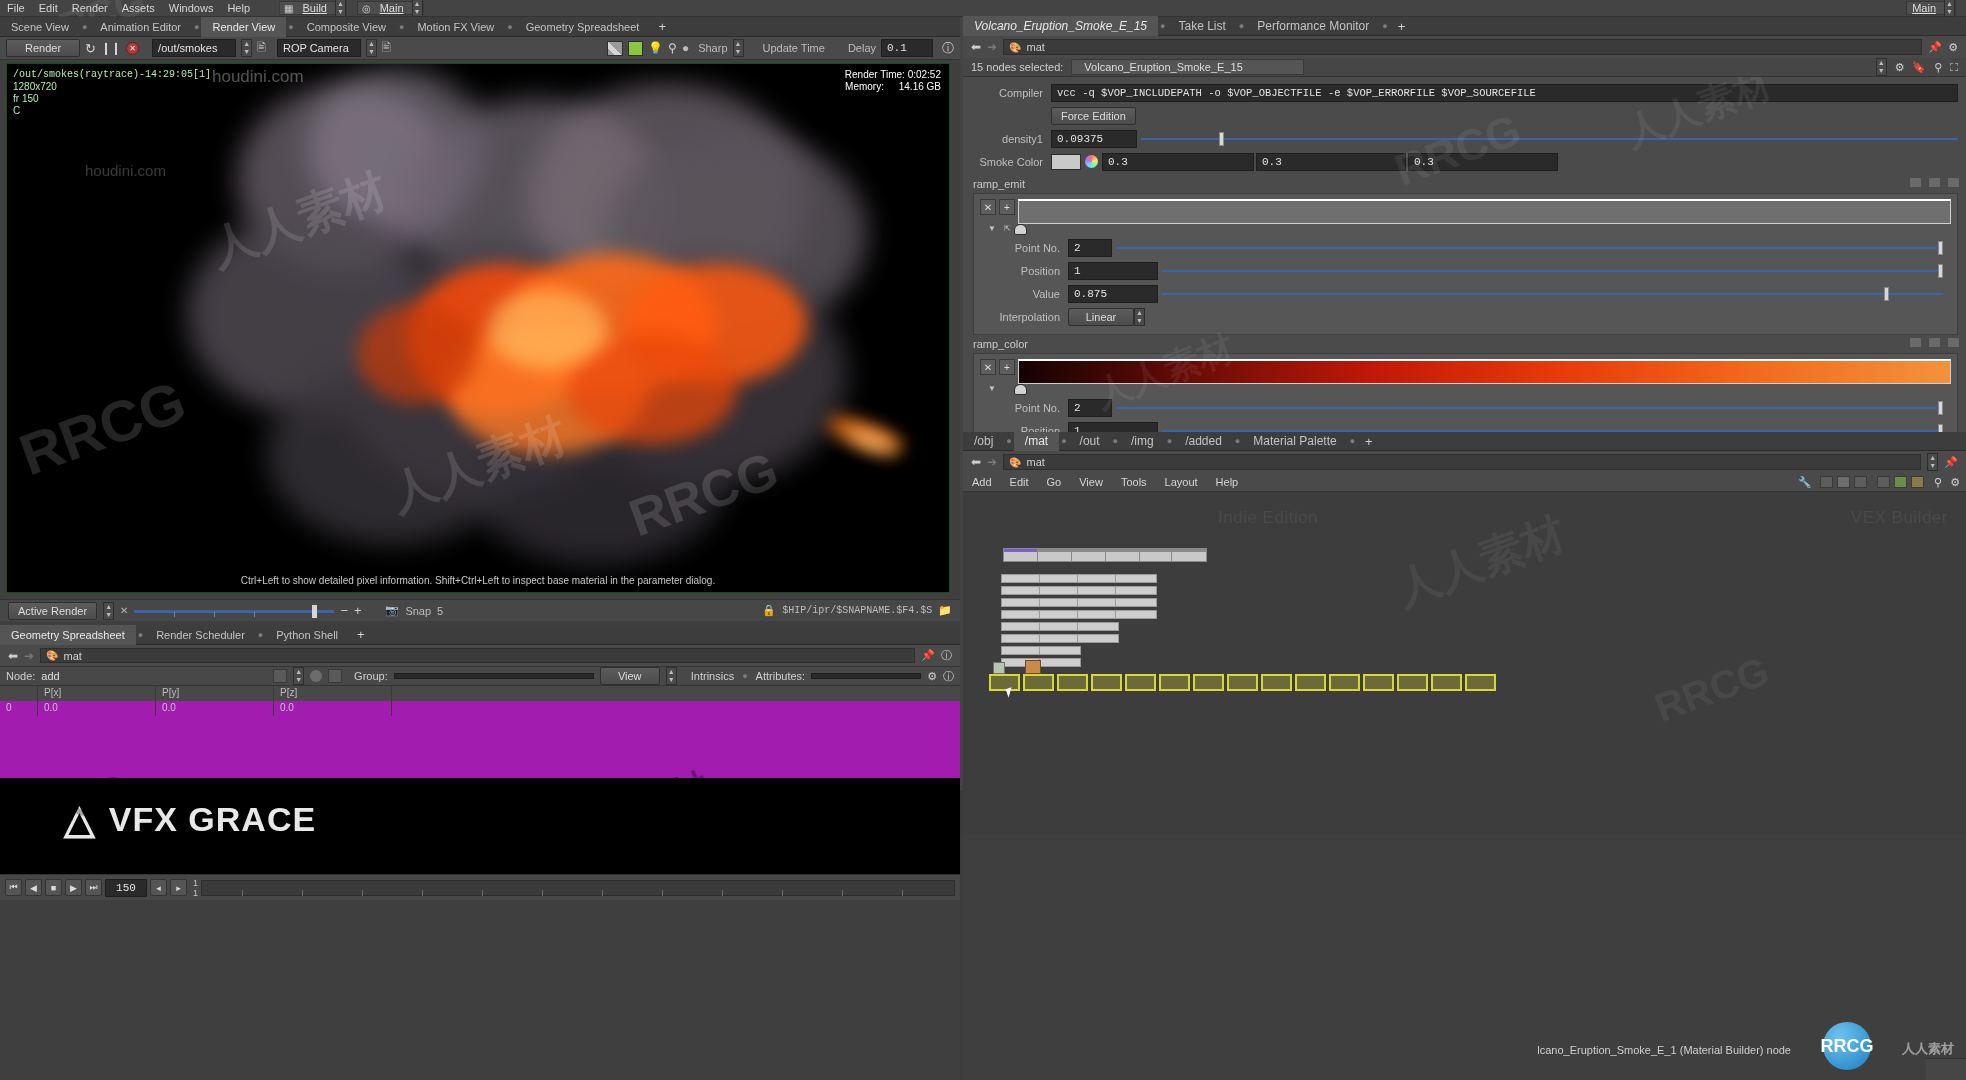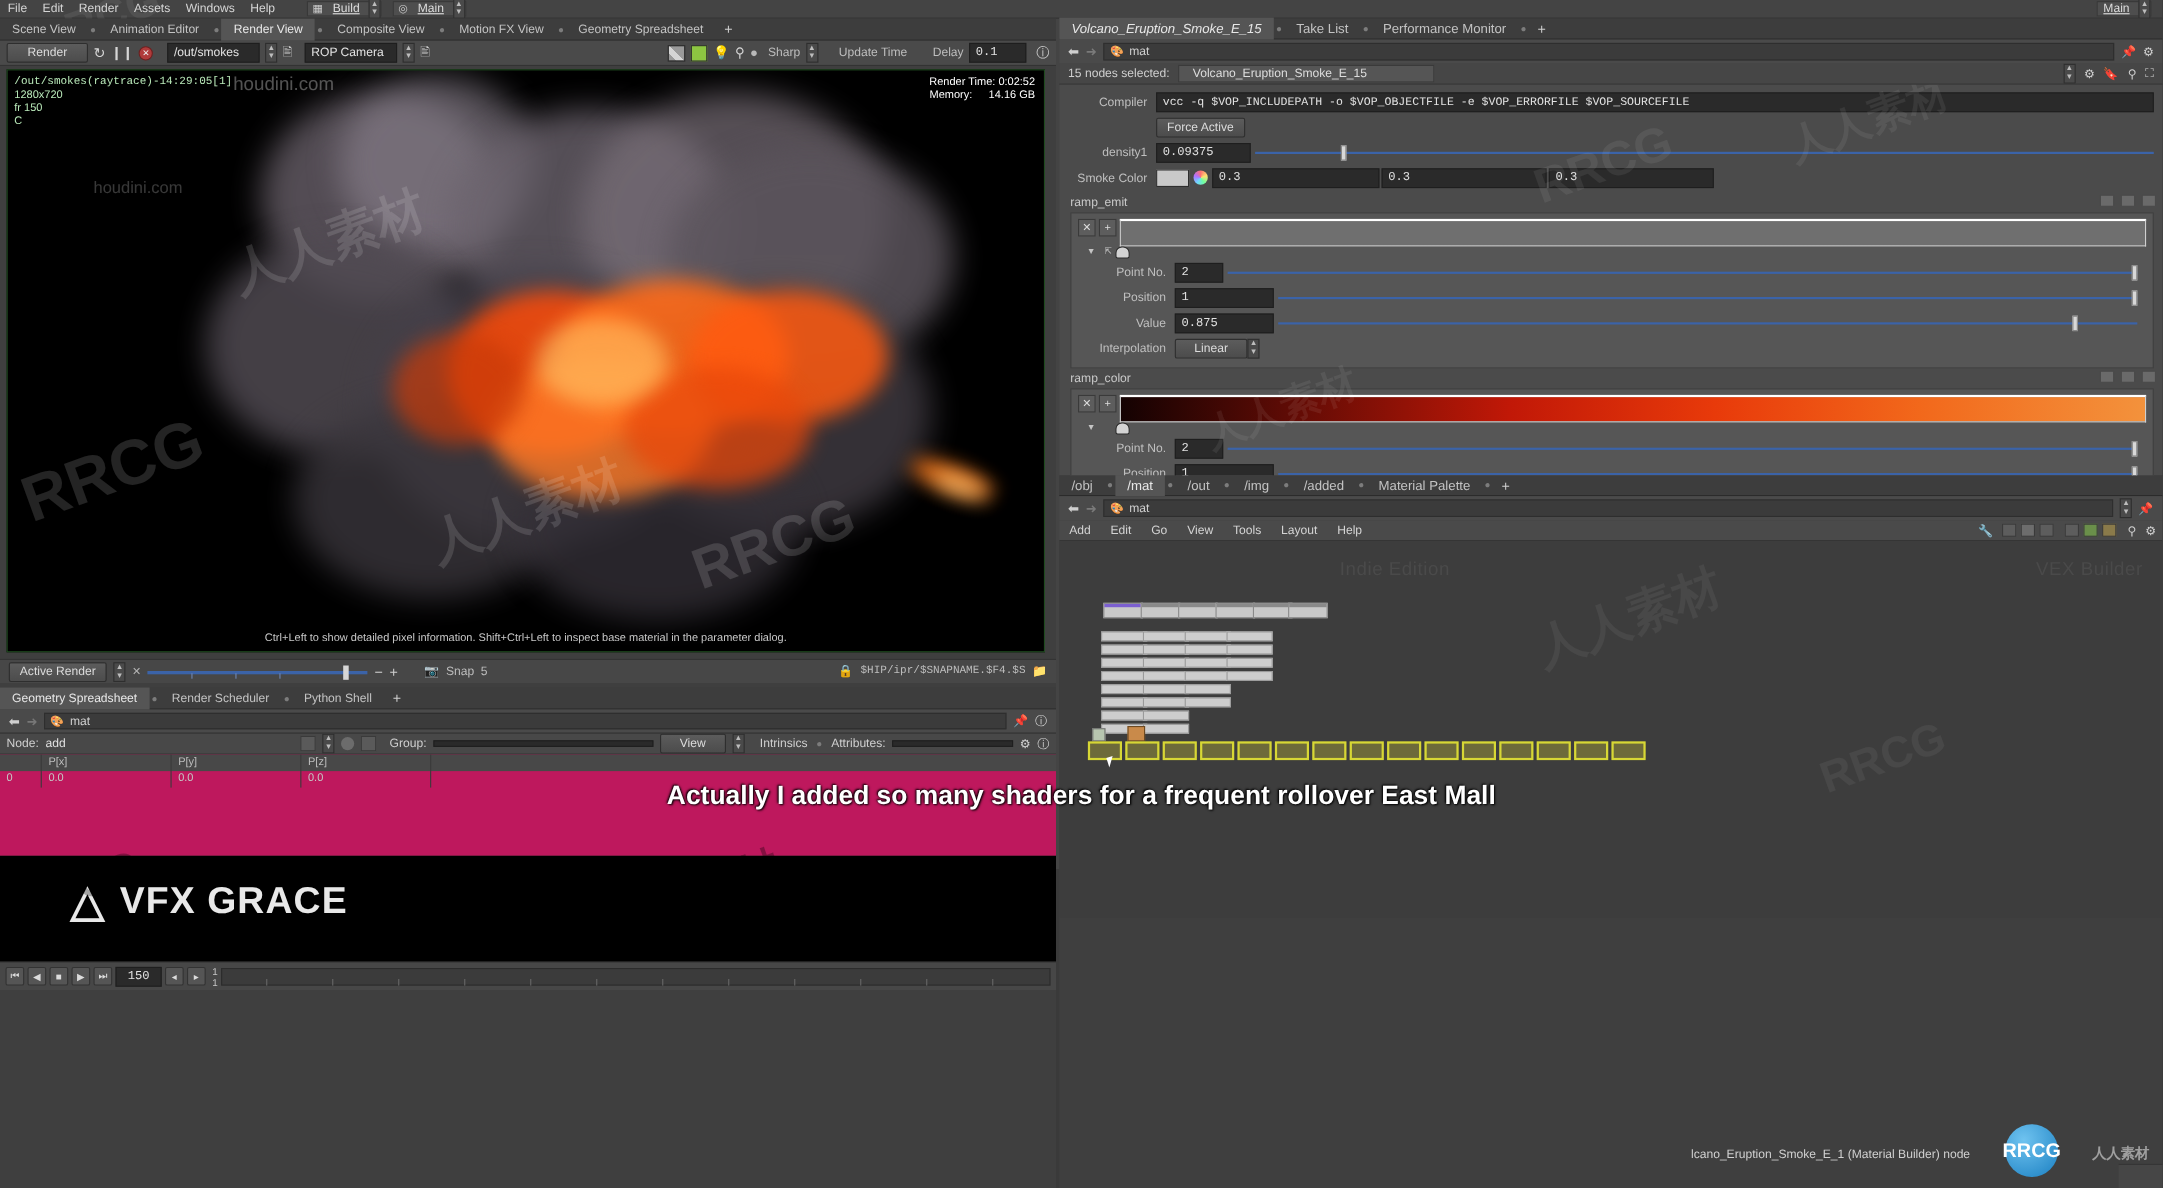--- a/index.html
+++ b/index.html
@@ -78,21 +78,21 @@
   
   #activerow { height: 22px; background:#474747; display:flex; align-items:center; gap:6px;
                padding: 0 8px; margin-top: 6px; border-top:1px solid #343434; }
   #slider { flex: 0 0 200px; height: 10px; position: relative; }
   #slider .track { position:absolute; top:4px; left:0; right:0; height:3px; background:#3b63a8; }
   #slider .knob { position:absolute; top:-1px; left:178px; width:5px; height:13px; background:#d6d6d6; }
 
   #geo-spread { margin-top: 4px; }
   #nodebar { height: 20px; background:#484848; display:flex; align-items:center; gap:6px;
              padding: 0 6px; border-top:1px solid #343434; border-bottom:1px solid #343434;}
-  #datatable { background:#be185d; height: 92px; position:relative; }
+  #datatable { background:#a21caf; height: 92px; position:relative; }
   #datatable .hdr { display:flex; height:15px; background:#484848; font-size:10px; color:#bdbdbd; }
   #datatable .hdr div { padding: 1px 6px; border-right:1px solid #3a3a3a; }
   #datatable .cellrow { display:flex; height:15px; font-size:10px; color:#c6c6c6; }
   #datatable .cellrow div { padding: 1px 6px; border-right:1px solid #3a3a3a; }
 
   #vfxgrace { height: 96px; background:#000; position:relative; }
 
   
   #playbar { height: 26px; background: #474747; display:flex; align-items:center; gap:3px;
              padding: 0 5px; border-top:1px solid #333; }
@@ -442,21 +442,21 @@
 
     <div id="params">
 
       <div class="prow">
         <span class="plabel">Compiler</span>
         <span class="field mono" style="flex:1;font-size:10.5px;">vcc -q $VOP_INCLUDEPATH -o $VOP_OBJECTFILE -e $VOP_ERRORFILE $VOP_SOURCEFILE</span>
       </div>
 
       <div class="prow">
         <span class="plabel"></span>
-        <span class="btn">Force Active</span>
+        <span class="btn">Force Edition</span>
       </div>
 
       <div class="prow">
         <span class="plabel">density1</span>
         <span class="field mono" style="width:86px;">0.09375</span>
         <span class="slider-line">
           <span class="bar"></span>
           <span class="hd" style="left:78px;"></span>
         </span>
       </div>
@@ -698,16 +698,15 @@
     <div id="statusbar">
       <span></span>
 
     </div>
     <div id="nodeStatus">lcano_Eruption_Smoke_E_1 (Material Builder) node</div>
     <div class="rrcg-logo">RRCG</div>
     <div style="position:absolute; right:12px; bottom:22px; font-size:13px; color:rgba(255,255,255,0.5); font-weight:bold;">人人素材</div>
   </div>
 
   <div id="subs">
-    <div class="en">Actually I added so many shaders for a frequent rollover East Mall</div>
   </div>
 
 </div>
 
 </body></html>

